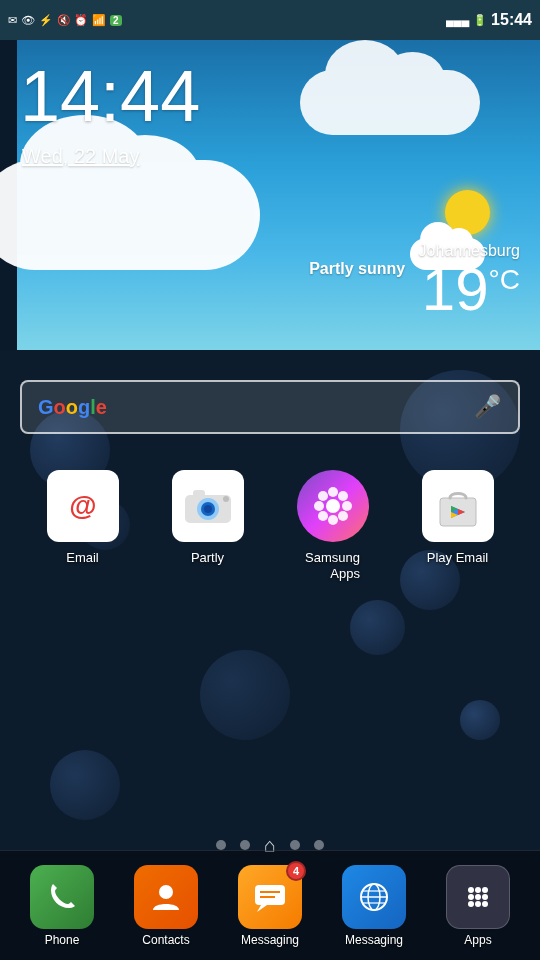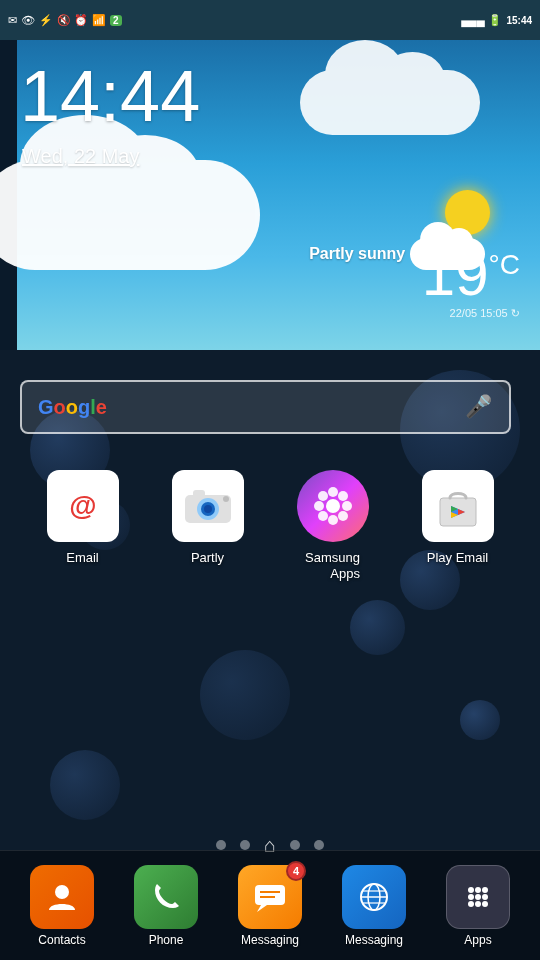--- a/index.html
+++ b/index.html
@@ -28,21 +28,21 @@
       display: flex;
       align-items: center;
       gap: 4px;
     }
     .status-icon {
       color: white;
       font-size: 11px;
     }
     .status-time {
       color: white;
-      font-size: 10px;
+      font-size: 16px;
       font-weight: bold;
     }
 
     
     #weather-widget {
       width: 540px;
       height: 310px;
       position: relative;
       overflow: hidden;
       padding-left: 17px;
@@ -238,21 +238,21 @@
       border-radius: 50%;
       background: radial-gradient(circle at 35% 35%, rgba(100,160,255,0.8), rgba(60,100,200,0.2));
       pointer-events: none;
     }
 
     
     #google-search {
       position: absolute;
       top: 30px;
       left: 20px;
-      right: 29px;
+      right: 20px;
       height: 54px;
       background: rgba(255,255,255,0.12);
       border: 2px solid rgba(255,255,255,0.7);
       border-radius: 8px;
       display: flex;
       align-items: center;
       padding: 0 16px;
       cursor: pointer;
     }
     .google-logo {
@@ -433,27 +433,25 @@
 
   <div class="weather-time">14:44</div>
   <div class="weather-date">Wed, 22 May</div>
 
   <div class="weather-icon-sun">
     <div class="sun-circle"></div>
     <div class="cloud-over-sun"></div>
   </div>
 
   <div class="weather-info">
+    <div class="weather-city">Johannesburg</div>
     <div class="weather-temp-row">
       <div class="weather-desc">Partly sunny</div>
       <span class="weather-temp">&nbsp;<span>19</span></span>
       <span class="weather-deg">°C</span>
-    </div>
-    <div class="weather-updated">
-      <span>22/05 15:05</span> <span class="refresh-icon">↻</span>
     </div>
   </div>
 </div>
 
 <div id="home-screen">
 
   <div class="bokeh" style="width:80px;height:80px;top:60px;left:30px;opacity:0.3;"></div>
   <div class="bokeh" style="width:50px;height:50px;top:150px;left:80px;opacity:0.2;"></div>
   <div class="bokeh" style="width:120px;height:120px;top:20px;right:20px;opacity:0.25;"></div>
   <div class="bokeh" style="width:60px;height:60px;top:200px;right:80px;opacity:0.3;"></div>
@@ -542,36 +540,36 @@
     <div class="dot"></div>
     <div class="dot"></div>
     <div class="dot-home">⌂</div>
     <div class="dot"></div>
     <div class="dot"></div>
   </div>
 
   <div id="dock">
 
     <div class="dock-icon">
+      <div class="dock-icon-img" style="background:linear-gradient(135deg,#4caf50,#2e7d32);border-radius:14px;">
+        <svg width="38" height="38" viewBox="0 0 38 38">
+          <path d="M10 6 C10 6 8 8 8 12 C8 22 16 30 26 30 C30 30 32 28 32 28 L28 24 C28 24 26 26 25 26 C20 26 12 18 12 13 C12 12 14 10 14 10 Z" fill="white"></path>
+        </svg>
+      </div>
+      <span class="dock-label">Phone</span>
+    </div>
+
+    <div class="dock-icon">
       <div class="dock-icon-img" style="background:linear-gradient(135deg,#ef6c00,#e65100);border-radius:14px;">
         <svg width="38" height="38" viewBox="0 0 38 38">
           <circle cx="19" cy="14" r="7" fill="white"></circle>
           <path d="M6 32 C6 24 32 24 32 32" fill="white"></path>
         </svg>
       </div>
       <span class="dock-label">Contacts</span>
-    </div>
-
-    <div class="dock-icon">
-      <div class="dock-icon-img" style="background:linear-gradient(135deg,#4caf50,#2e7d32);border-radius:14px;">
-        <svg width="38" height="38" viewBox="0 0 38 38">
-          <path d="M10 6 C10 6 8 8 8 12 C8 22 16 30 26 30 C30 30 32 28 32 28 L28 24 C28 24 26 26 25 26 C20 26 12 18 12 13 C12 12 14 10 14 10 Z" fill="white"></path>
-        </svg>
-      </div>
-      <span class="dock-label">Phone</span>
     </div>
 
     <div class="dock-icon">
       <div class="dock-icon-img" style="background:linear-gradient(135deg,#ffa726,#f57c00);border-radius:14px;position:relative;">
         <svg width="38" height="38" viewBox="0 0 38 38">
           <rect x="4" y="7" width="30" height="20" rx="4" fill="white"></rect>
           <polygon points="10,27 6,34 16,27" fill="white"></polygon>
           <line x1="9" y1="14" x2="29" y2="14" stroke="#f57c00" stroke-width="2"></line>
           <line x1="9" y1="19" x2="24" y2="19" stroke="#f57c00" stroke-width="2"></line>
         </svg>

